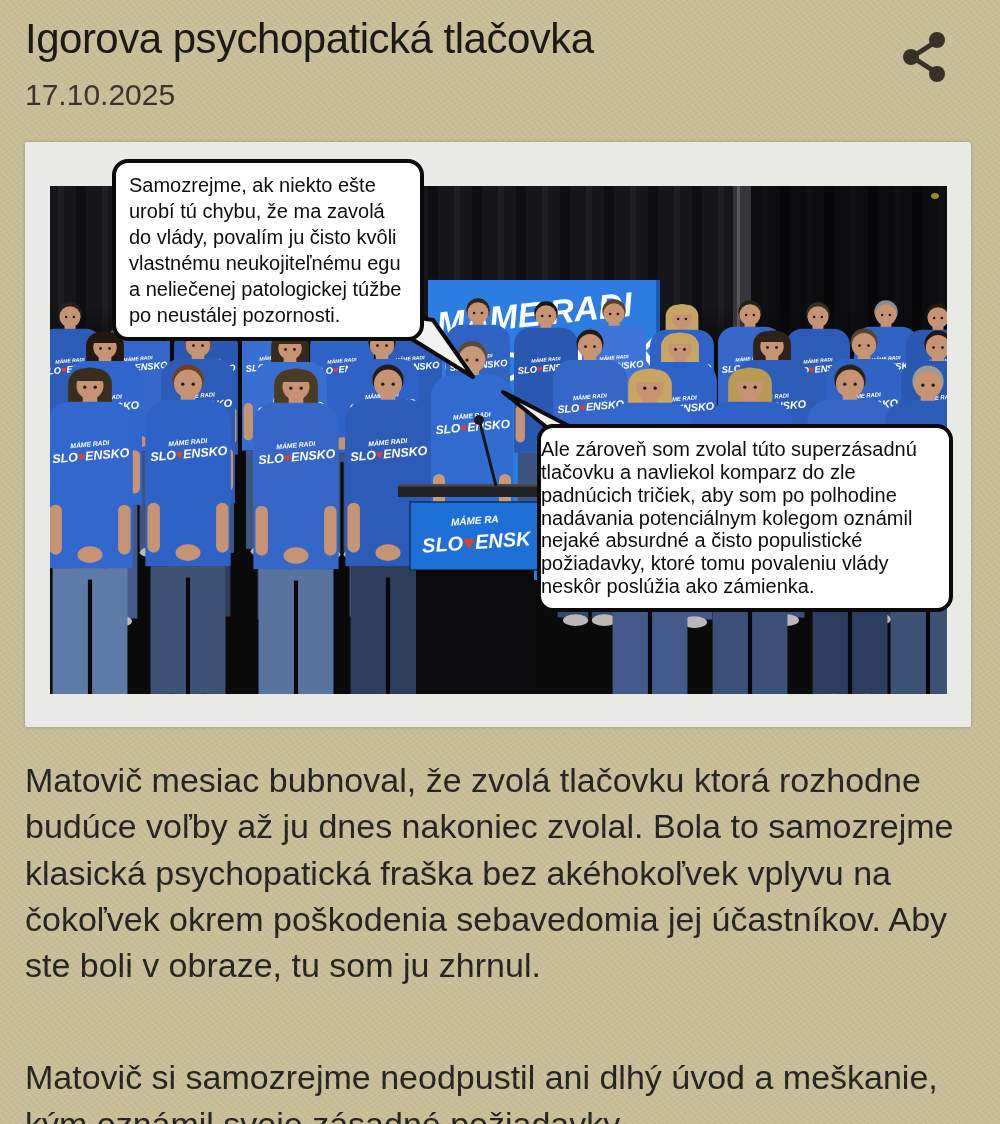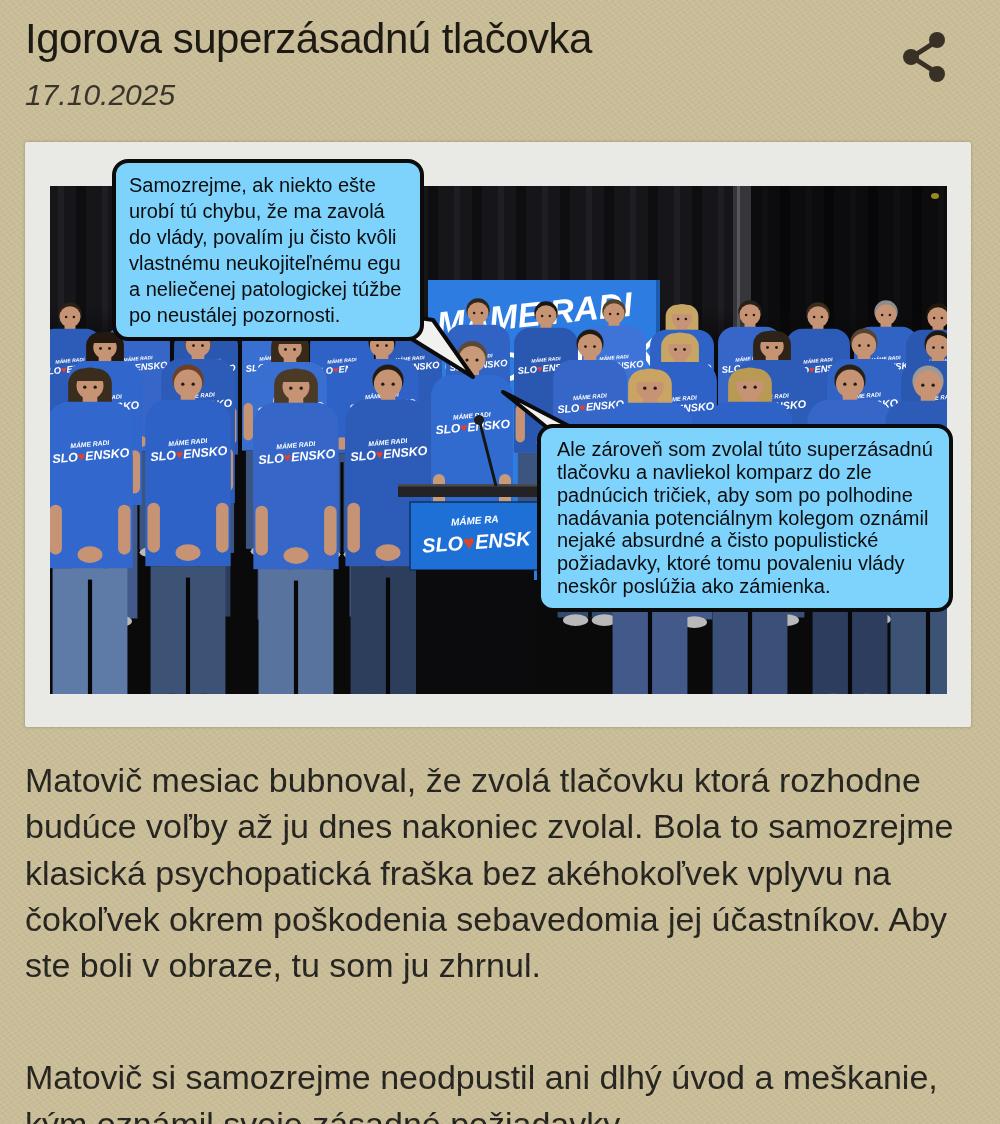--- a/index.html
+++ b/index.html
@@ -14,54 +14,54 @@
     content:"";position:absolute;inset:0;pointer-events:none;
     background:
       repeating-linear-gradient(47deg, rgba(255,255,255,.05) 0 2px, rgba(0,0,0,0) 2px 5px),
       repeating-linear-gradient(-33deg, rgba(90,80,50,.05) 0 1px, rgba(0,0,0,0) 1px 4px);
   }
   .header{position:relative;padding:16px 25px 0 25px;}
   .title{
     margin:0;font-size:42px;line-height:1.1;font-weight:400;
     color:#1d1a14;letter-spacing:-.5px;
   }
-  .date{margin-top:16px;font-size:30px;color:#3a352a;font-style:italic;}
+  .date{margin-top:16px;font-size:30px;color:#3a352a;}
   .share-btn{
     position:absolute;top:30px;right:52px;width:48px;height:52px;
     background:none;border:none;padding:0;cursor:pointer;
   }
   .card{
     position:relative;margin:30px 0 0 25px;width:946px;height:585px;
     background:#e9e9e6;border-radius:2px;box-shadow:0 0 3px rgba(60,50,20,.35);
   }
   .photo{
     position:absolute;left:25px;top:44px;width:897px;height:508px;
     background:#0a0a0b;overflow:hidden;z-index:1;
   }
   .photo svg{display:block;}
   .tails{position:absolute;inset:0;z-index:2;pointer-events:none;}
   .bubble{
-    position:absolute;z-index:3;background:#7dd3fc;border:4px solid #0b0b0b;
+    position:absolute;z-index:3;background:#ffffff;border:4px solid #0b0b0b;
     border-radius:16px;color:#0d0d0d;box-sizing:border-box;
   }
   .bubble1{left:87px;top:17px;width:312px;padding:9px 13px;font-size:20px;line-height:1.3;}
-  .bubble2{left:512px;top:282px;width:416px;padding:10px 16px;font-size:20px;line-height:1.14;}
+  .bubble2{left:512px;top:282px;width:416px;padding:10px 0;font-size:20px;line-height:1.14;}
   .watermark{
     position:absolute;left:23px;top:553px;z-index:2;
     font-size:19px;font-weight:bold;font-style:italic;color:#262626;letter-spacing:0;
   }
   .article{margin:30px 25px 0 25px;color:#23211d;}
   .article p{margin:0;font-size:34px;line-height:1.36;}
   .article p + p{margin-top:66px;}
 </style>
 </head>
 <body>
 
 <div class="header">
-  <h1 class="title">Igorova superzásadnú tlačovka</h1>
+  <h1 class="title">Igorova psychopatická tlačovka</h1>
   <button class="share-btn" aria-label="share">
     <svg width="48" height="52" viewBox="0 0 48 52">
       <g stroke="#3a3126" stroke-width="5" fill="#3a3126">
         <line x1="12" y1="27" x2="37" y2="11"></line>
         <line x1="12" y1="27" x2="37" y2="43"></line>
         <circle cx="37" cy="10" r="8" stroke="none"></circle>
         <circle cx="11" cy="27" r="8" stroke="none"></circle>
         <circle cx="37" cy="44" r="8" stroke="none"></circle>
       </g>
     </svg>

